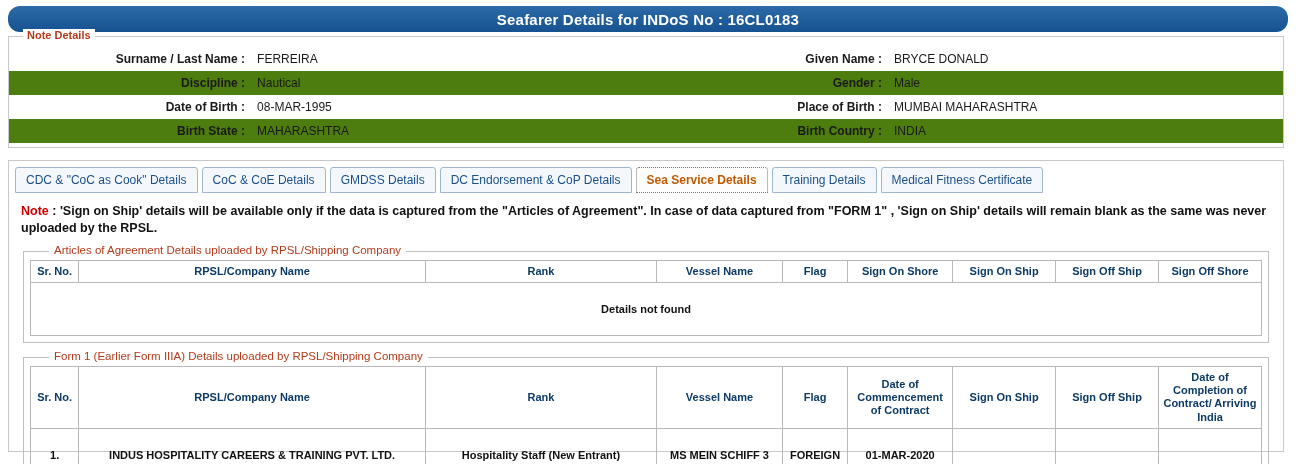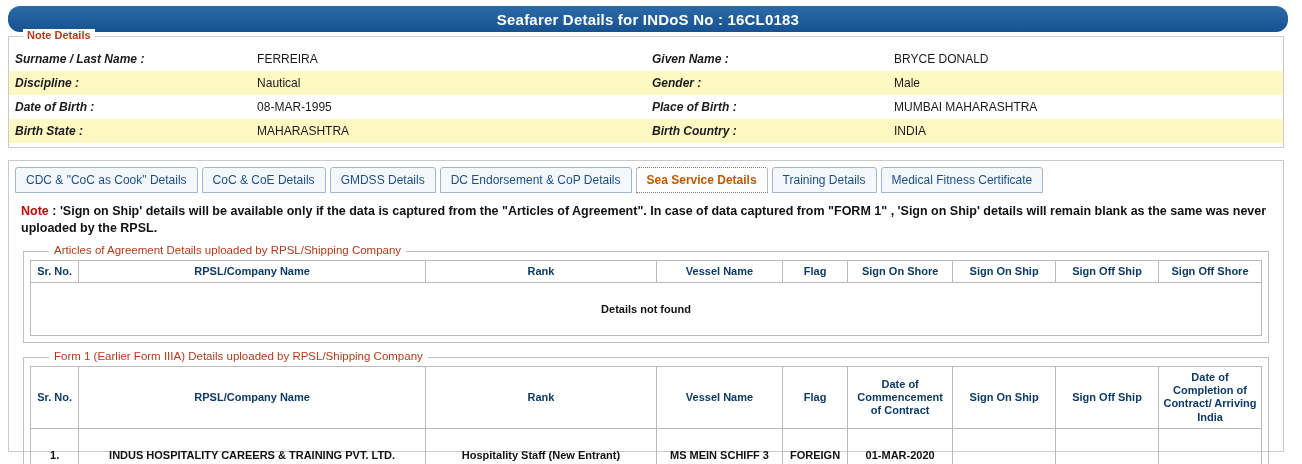--- a/index.html
+++ b/index.html
@@ -57,28 +57,27 @@
     width: 100%;
     border-collapse: collapse;
     margin-top: 10px;
   }
   table.indos td {
     font-size: 12px;
     padding: 3px 6px;
     height: 18px;
     color: #1a1a1a;
   }
-  table.indos tr.alt td { background: #fef9c3; }
+  table.indos tr.alt td { background: #4d7c0f; }
   td.lbl {
-    text-align: left;
+    text-align: right;
     font-weight: bold;
     color: #000000;
     width: 19%;
     white-space: nowrap;
-    font-style: italic;
   }
   td.val {
     text-align: left;
     width: 31%;
     color: #1a1a1a;
   }
   
   .panel {
     position: absolute;
     left: 8px;

